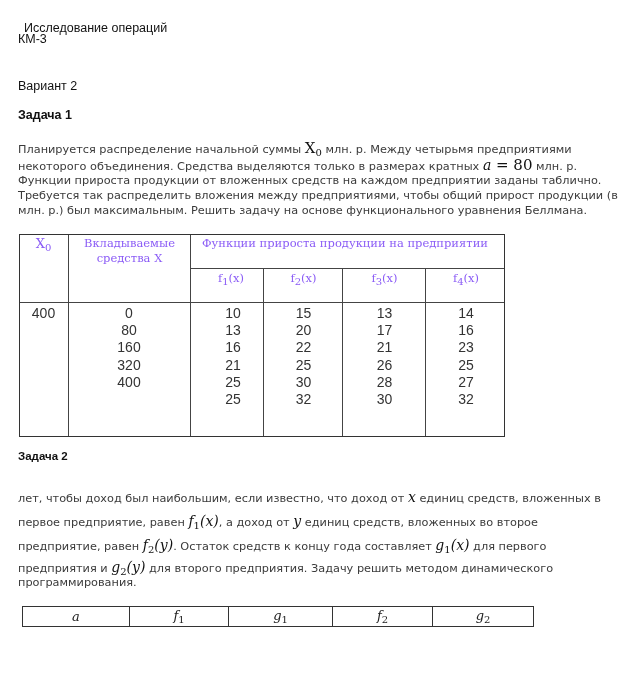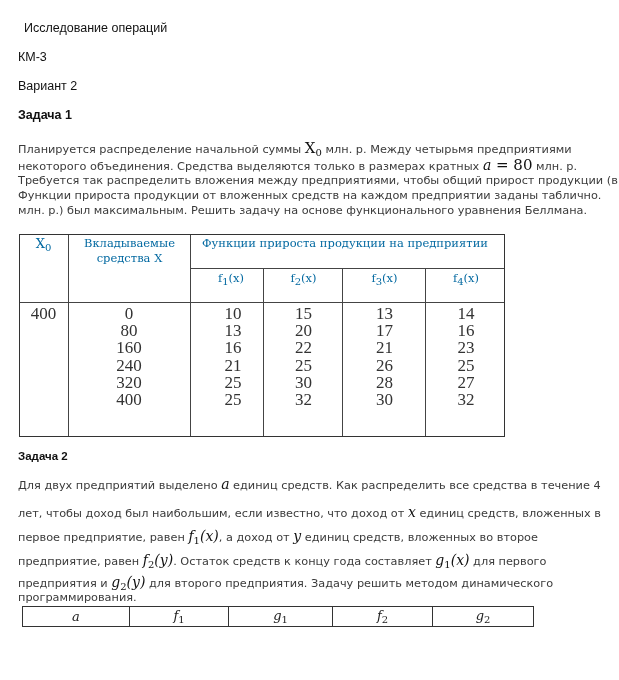--- a/index.html
+++ b/index.html
@@ -10,49 +10,49 @@
   .bold { font-weight: bold; text-align: center; }
   .math { font-family: "DejaVu Serif", serif; font-style: italic; color: #111; font-size: 14px; }
   .mathup { font-family: "DejaVu Serif", serif; color: #111; font-size: 15px; }
   sub { font-size: 10px; vertical-align: -3px; font-style: normal; }
   .p { position: absolute; left: 18px; width: 595px; }
   .line { white-space: nowrap; height: 15px; }
   
   .t1 { position: absolute; left: 19px; top: 234px; width: 486px; height: 203px; border: 1px solid #333; box-sizing: border-box; }
   .t1 .vl { position: absolute; top: 0; bottom: 0; width: 1px; background: #444; }
   .t1 .hl { position: absolute; height: 1px; background: #444; }
-  .serif { font-family: "DejaVu Serif", serif; font-size: 11.5px; color: #0369a1; }
+  .serif { font-family: "DejaVu Serif", serif; font-size: 11.5px; color: #8b5cf6; }
   .cell { position: absolute; text-align: center; }
-  .col-values { position: absolute; top: 305px; text-align: center; line-height: 17.2px; font-family: Liberation Serif, serif; font-size: 17px; color: #333; }
+  .col-values { position: absolute; top: 305px; text-align: center; line-height: 17.2px; font-family: Liberation Sans, sans-serif; font-size: 14px; color: #333; }
   
   .t2 { position: absolute; left: 22px; top: 606px; border-collapse: collapse; }
   .t2 td { border: 1px solid #333; text-align: center; font-family: "DejaVu Serif", serif; font-size: 11.5px; color: #222; height: 19px; padding: 0; }
   .t2 .hdr { font-style: italic; font-size: 13px; }
 </style>
 </head>
 <body>
 
 <div class="abs calibri" style="left:24px; top:21px;">Исследование операций</div>
-<div class="abs calibri" style="left:18px; top:50px;">КМ-3</div>
+<div class="abs calibri" style="left:18px; top:32px;">КМ-3</div>
 <div class="abs calibri" style="left:18px; top:79px;">Вариант 2</div>
 <div class="abs calibri bold" style="left:18px; top:108px;">Задача 1</div>
 
 <div class="p verd" style="top:141px;">
   <div class="line">
     <span> Планируется распределение начальной суммы</span>
     <span class="mathup"><span>X</span><sub>0</sub></span>
     <span>млн. р. Между четырьмя предприятиями</span>
   </div>
   <div class="line" style="margin-top:2px;">
     <span>некоторого объединения. Средства выделяются только в размерах кратных</span>
     <span class="math"><span>a</span></span><span class="mathup"> = 80</span>
     <span>млн. р.</span>
   </div>
+  <div class="line">Функции прироста продукции от вложенных средств на каждом предприятии заданы таблично.</div>
   <div class="line">Требуется так распределить вложения между предприятиями, чтобы общий прирост продукции (в</div>
-  <div class="line">Функции прироста продукции от вложенных средств на каждом предприятии заданы таблично.</div>
   <div class="line">млн. р.) был максимальным. Решить задачу на основе функционального уравнения Беллмана.</div>
 </div>
 
 <div class="t1">
   <div class="vl" style="left:48px;"></div>
   <div class="vl" style="left:170px;"></div>
   <div class="vl" style="left:243px; top:33px;"></div>
   <div class="vl" style="left:322px; top:33px;"></div>
   <div class="vl" style="left:405px; top:33px;"></div>
   <div class="hl" style="left:170px; right:0; top:33px;"></div>
@@ -66,21 +66,20 @@
 <div class="cell serif" style="left:190px; width:82px; top:271px;text-align:center;"><span>f</span><sub>1</sub><span>(x)</span></div>
 <div class="cell serif" style="left:264px; width:79px; top:271px;"><span>f</span><sub>2</sub><span>(x)</span></div>
 <div class="cell serif" style="left:343px; width:83px; top:271px;"><span>f</span><sub>3</sub><span>(x)</span></div>
 <div class="cell serif" style="left:426px; width:80px; top:271px;"><span>f</span><sub>4</sub><span>(x)</span></div>
 
 <div class="col-values" style="left:19px; width:49px;">400</div>
 <div class="col-values" id="col-invest" style="left:68px; width:122px;">
     <div>0</div>
     <div>80</div>
     <div>160</div>
-    <div>240</div>
     <div>320</div>
     <div>400</div>
   </div>
 <div class="col-values" id="col-f1" style="left:190px; width:86px;">
     <div>10</div>
     <div>13</div>
     <div>16</div>
     <div>21</div>
     <div>25</div>
     <div>25</div>
@@ -106,25 +105,20 @@
     <div>16</div>
     <div>23</div>
     <div>25</div>
     <div>27</div>
     <div>32</div>
   </div>
 
 <div class="abs calibri bold" style="left:18px; top:450px; font-size:11.5px;">Задача 2</div>
 
 <div class="p verd" style="top:477px;">
-  <div class="line">
-    <span> Для двух предприятий выделено</span>
-    <span class="math">a</span>
-    <span>единиц средств. Как распределить все средства в течение 4</span>
-  </div>
   <div class="line" style="margin-top:13px;">
     <span>лет, чтобы доход был наибольшим, если известно, что доход от</span>
     <span class="math">x</span>
     <span>единиц средств, вложенных в</span>
   </div>
   <div class="line" style="margin-top:9px;">
     <span>первое предприятие, равен</span>
     <span class="math"><span>f</span><sub>1</sub><span>(x)</span></span><span>, а доход от</span>
     <span class="math">y</span>
     <span>единиц средств, вложенных во второе</span>

